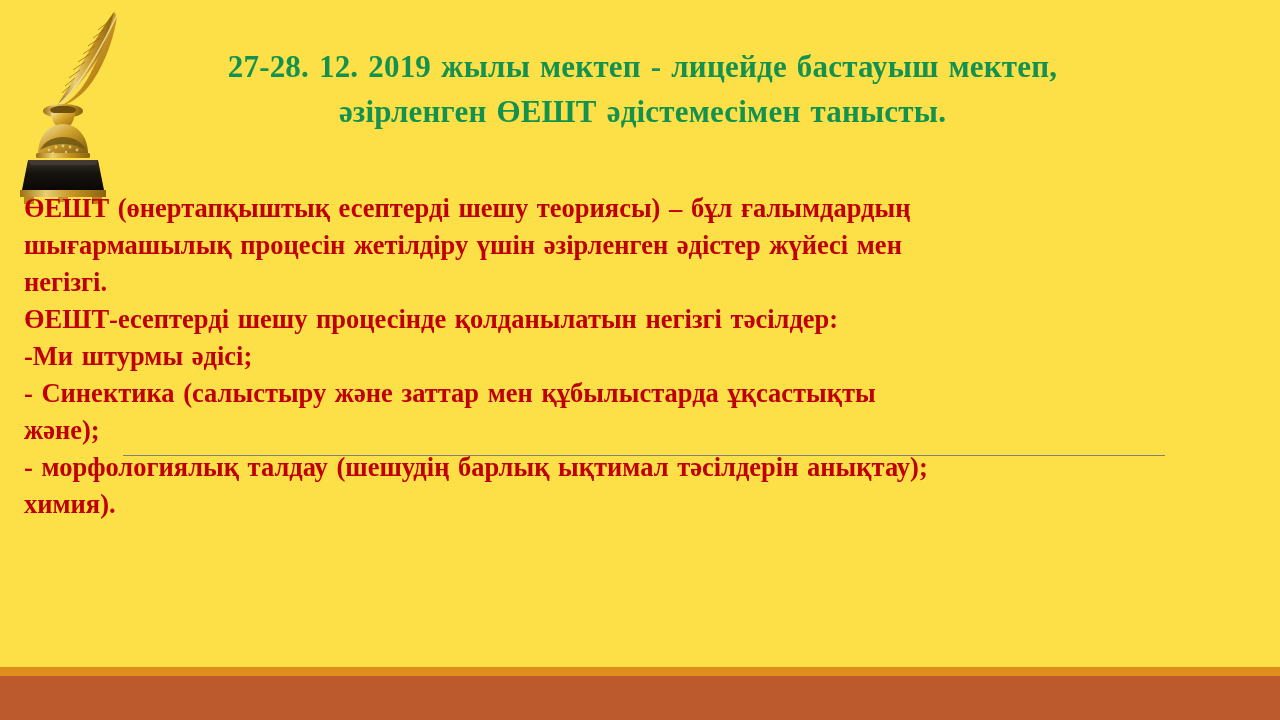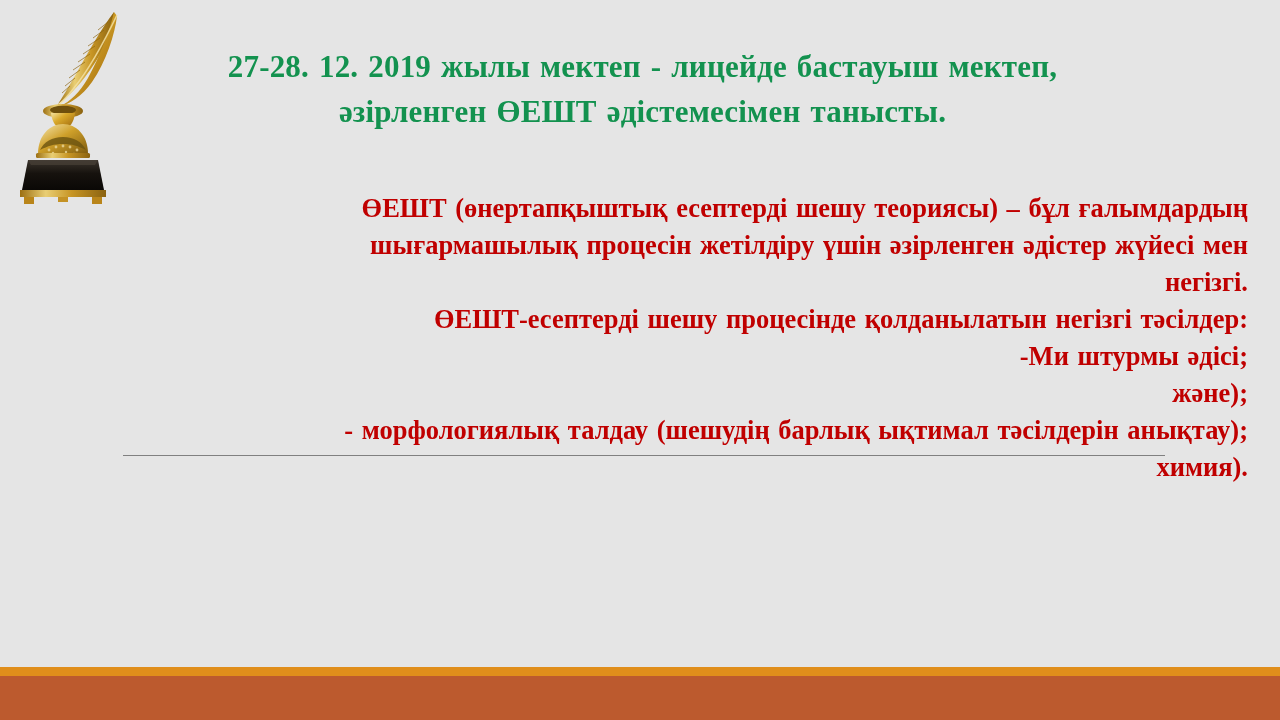--- a/index.html
+++ b/index.html
@@ -3,21 +3,21 @@
 <meta charset="utf-8">
 <style>
   html,body{margin:0;padding:0;}
   body{
     width:1280px;height:720px;
     background:#FFFFFF;
     font-family:"Liberation Serif","DejaVu Serif",serif;
     overflow:hidden;
     position:relative;
   }
-  .slide{position:absolute;inset:0;background:#e5e5e5;overflow:hidden;}
+  .slide{position:absolute;inset:0;background:#fde047;overflow:hidden;}
 
   
   .trophy{
     position:absolute;left:18px;top:4px;width:120px;height:200px;
   }
   .trophy svg{display:block;width:120px;height:200px;}
 
   
   .content{
     position:absolute;left:0;top:0;width:1280px;height:640px;
@@ -32,22 +32,22 @@
     letter-spacing:0.2px;
     word-spacing:2px;
   }
   .title-line{display:block;white-space:nowrap;}
   .title-line.clip{
     
     position:relative;left:-14px;
   }
 
   .body-block{
-    position:absolute;left:48px;top:190px;width:1200px;
-    text-align:right;
+    position:absolute;left:24px;top:190px;width:1200px;
+    text-align:left;
     color:#C00000;
     font-weight:bold;
     font-size:26.5px;
     line-height:37px;
     word-spacing:2px;
   }
   .body-line{display:block;white-space:nowrap;}
 
   .divider{
     position:absolute;left:123px;top:455px;width:1042px;height:0;
@@ -163,20 +163,21 @@
       <span class="title-line">27-28. 12. 2019 жылы мектеп - лицейде бастауыш мектеп,</span>
       <span class="title-line">әзірленген ӨЕШТ әдістемесімен танысты.</span>
     </div>
 
     <div class="body-block">
       <span class="body-line">ӨЕШТ (өнертапқыштық есептерді шешу теориясы) – бұл ғалымдардың</span>
       <span class="body-line">шығармашылық процесін жетілдіру үшін әзірленген әдістер жүйесі мен</span>
       <span class="body-line">негізгі.</span>
       <span class="body-line">ӨЕШТ-есептерді шешу процесінде қолданылатын негізгі тәсілдер:</span>
       <span class="body-line">-Ми штурмы әдісі;</span>
+      <span class="body-line">- Синектика (салыстыру және заттар мен құбылыстарда ұқсастықты</span>
       <span class="body-line">және);</span>
       <span class="body-line">- морфологиялық талдау (шешудің барлық ықтимал тәсілдерін анықтау);</span>
       <span class="body-line">химия).</span>
     </div>
 
     <div class="divider"></div>
   </div>
 
   <div class="bar-accent"></div>
   <div class="bar-main"></div>

